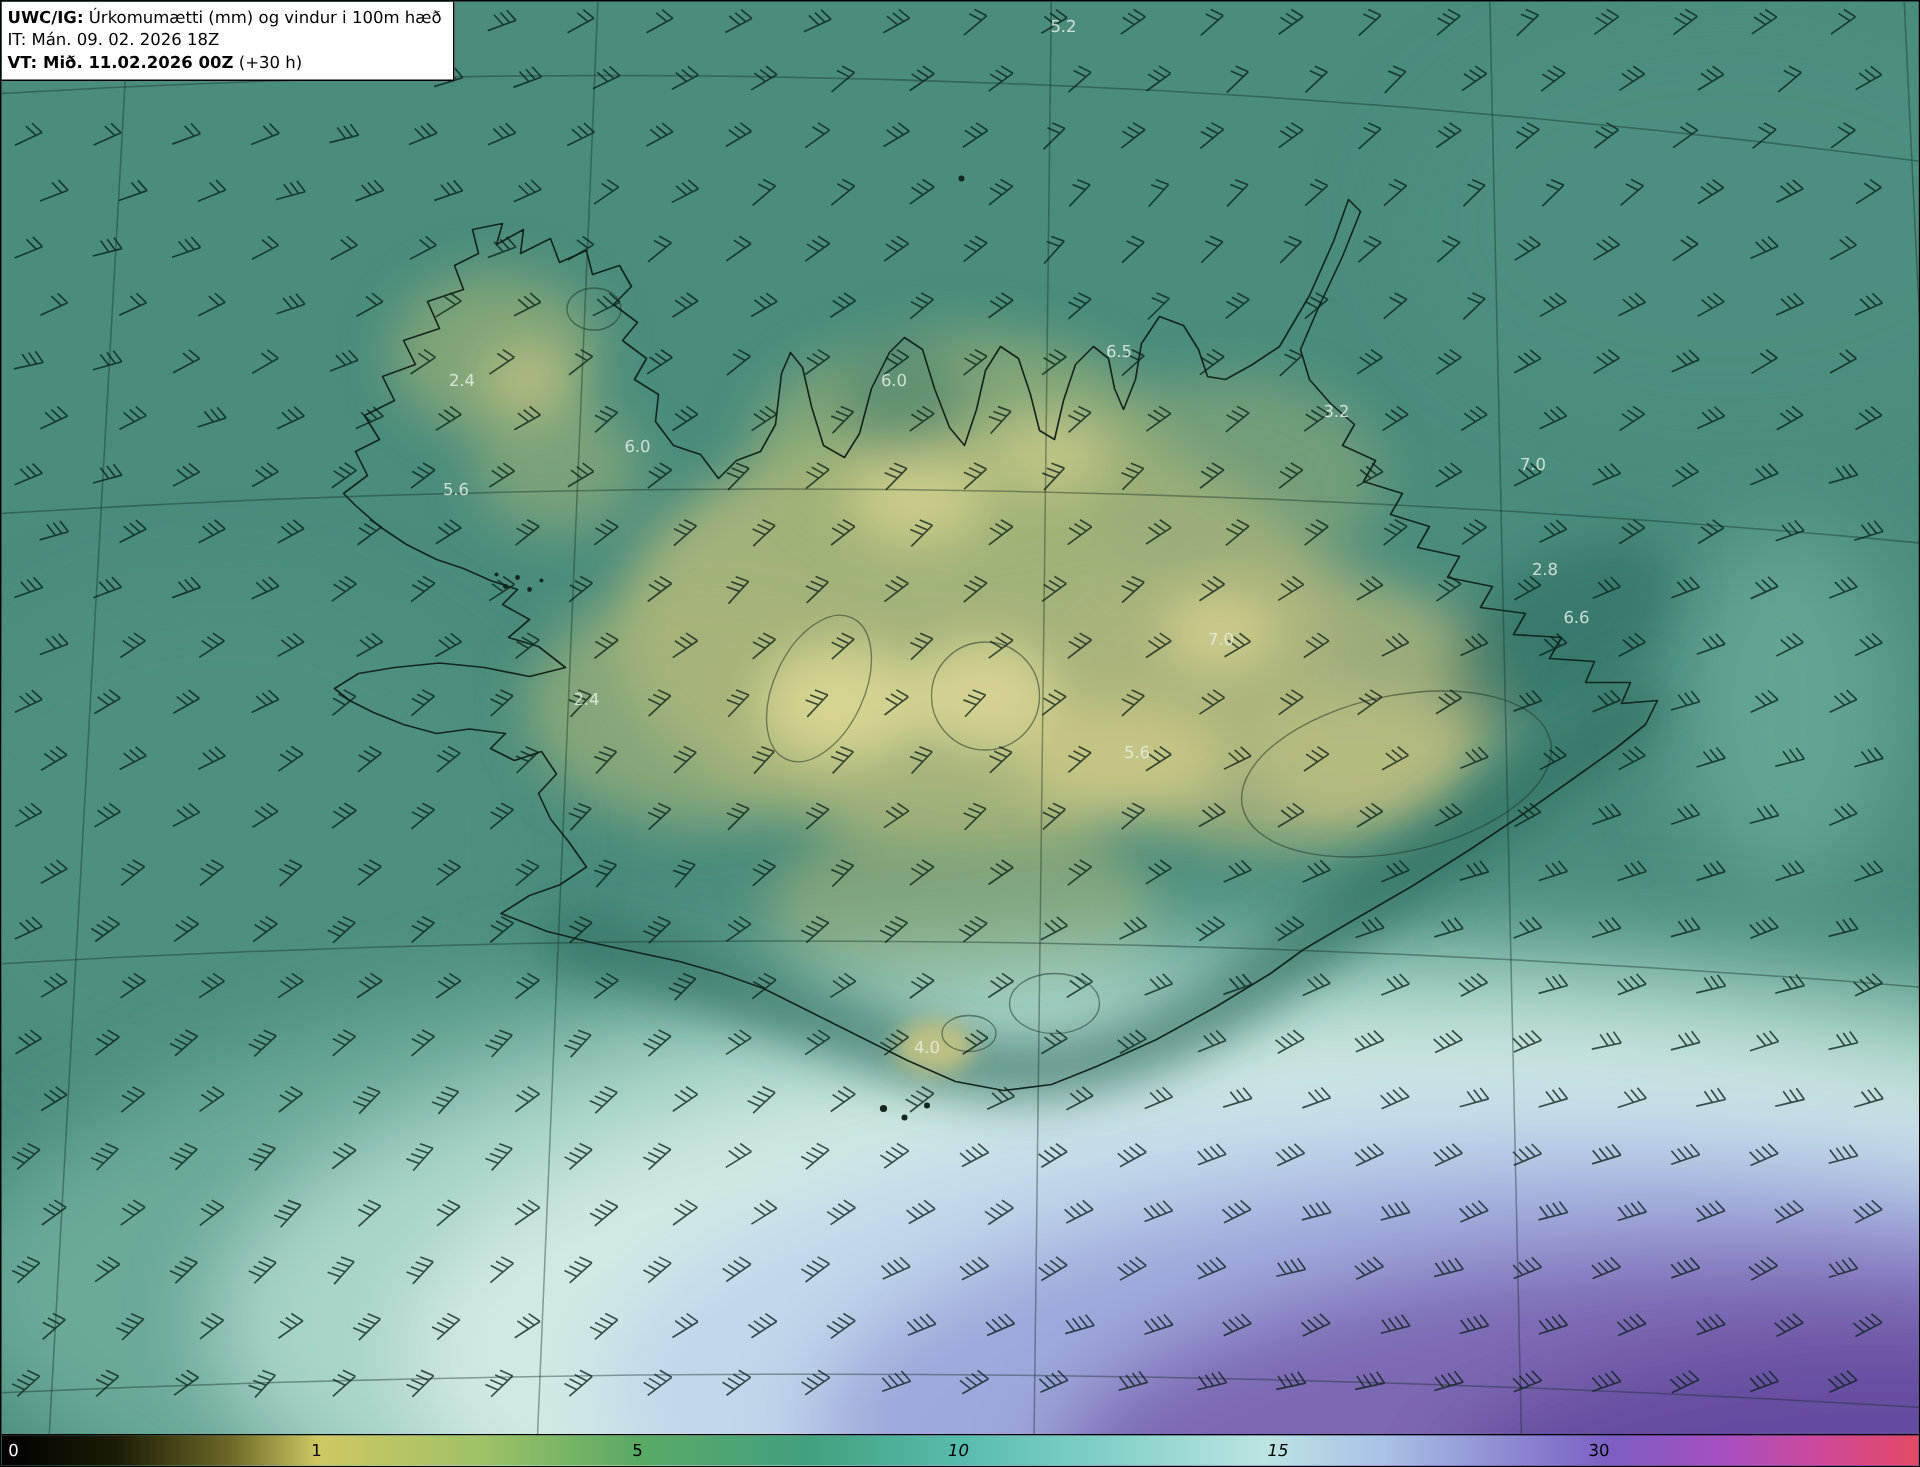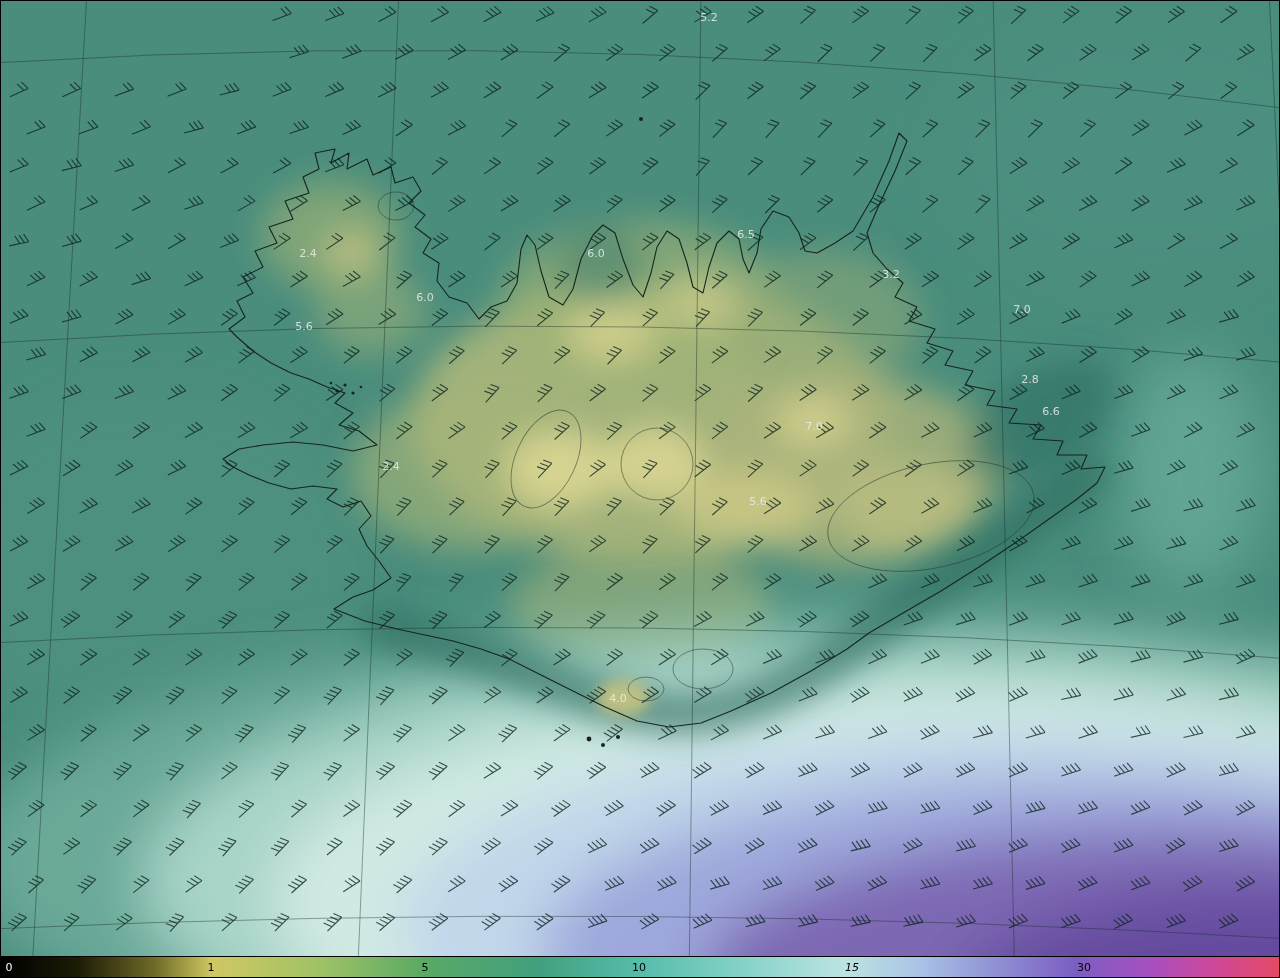--- a/index.html
+++ b/index.html
@@ -746,27 +746,38 @@
         <text x="303" y="329" class="map-label">5.6</text>
         <text x="1029" y="382" class="map-label">2.8</text>
         <text x="1050" y="414" class="map-label">6.6</text>
         <text x="813" y="429" class="map-label">7.0</text>
         <text x="390" y="469" class="map-label">2.4</text>
         <text x="757" y="504" class="map-label">5.6</text>
         <text x="617" y="701" class="map-label">4.0</text>
       </g>
   </svg>
 
+  <div class="info-box">
+    <div>
+      <span class="b">UWC/IG:</span>
+      <span>Úrkomumætti (mm) og vindur i 100m hæð</span>
+    </div>
+    <div>IT: Mán. 09. 02. 2026 18Z</div>
+    <div>
+      <span class="b">VT: Mið. 11.02.2026 00Z</span>
+      <span>(+30 h)</span>
+    </div>
+  </div>
 
   <div class="colorbar">
     <div id="colorbar-gradient" class="cb-grad" style="background: linear-gradient(to right, rgb(0, 0, 0) 0%, rgb(28, 28, 6) 6%, rgb(110, 106, 40) 12%, rgb(207, 200, 98) 16.5%, rgb(159, 194, 102) 25%, rgb(90, 170, 100) 33%, rgb(65, 160, 126) 42%, rgb(87, 188, 171) 50%, rgb(132, 210, 201) 58%, rgb(188, 228, 226) 66%, rgb(169, 194, 230) 72%, rgb(143, 143, 212) 78%, rgb(123, 94, 194) 84%, rgb(168, 79, 192) 90%, rgb(207, 72, 152) 95%, rgb(227, 74, 100) 100%);"></div>
     <div id="colorbar-ticks" class="cb-ticks">
         <div class="cb-tick" style="left: 8px; color: rgb(255, 255, 255);">0</div>
         <div class="cb-tick" style="left: 210px; color: rgb(0, 0, 0);">1</div>
         <div class="cb-tick" style="left: 424px; color: rgb(0, 0, 0);">5</div>
-        <div class="cb-tick" style="left: 638px; color: rgb(0, 0, 0);">10</div>
+        <div class="cb-tick" style="left: 638px; color: rgb(0, 0, 0); font-style: italic;">10</div>
         <div class="cb-tick" style="left: 851px; color: rgb(0, 0, 0); font-style: italic;">15</div>
-        <div class="cb-tick" style="left: 1065px; color: rgb(0, 0, 0); margin-left: 18px;">30</div>
+        <div class="cb-tick" style="left: 1065px; color: rgb(0, 0, 0);">30</div>
         <div class="cb-tick" style="left: 1228px; color: rgb(0, 0, 0); margin-top: 24px;">50</div>
       </div>
   </div>
 
 </div>
 
 </body></html>

